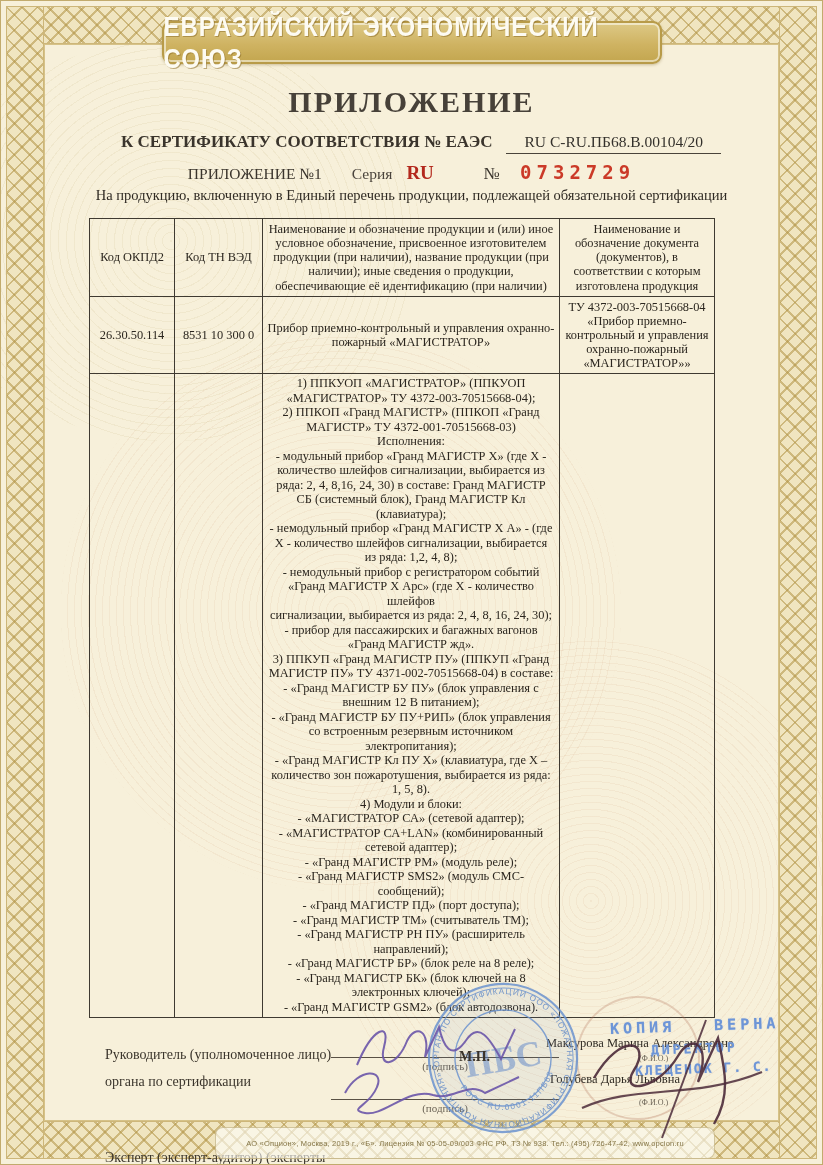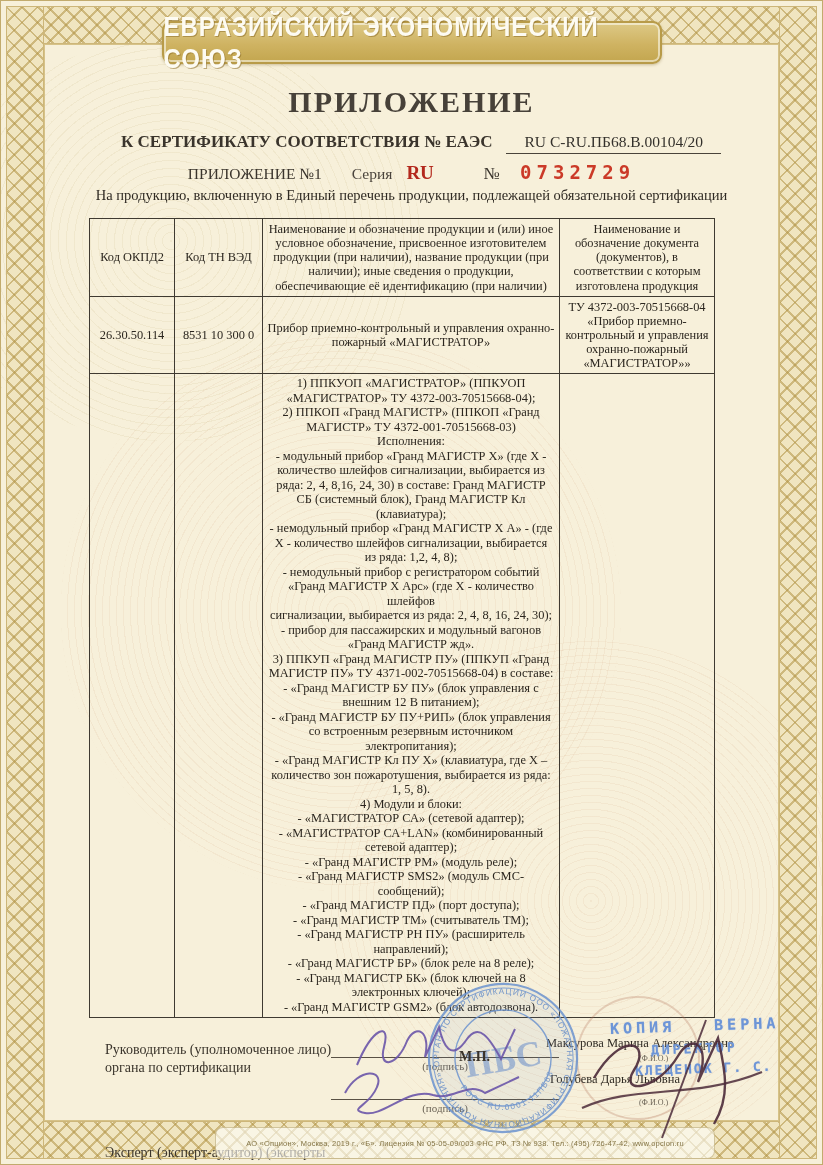--- a/index.html
+++ b/index.html
@@ -73,21 +73,21 @@
     display:grid; grid-template-columns:85px 88px 297px 155px;
     border-top:1.5px solid #3f3a31; border-left:1.5px solid #3f3a31;
     font-size:12.4px; line-height:1.14; color:#2b261f; }
   .cell { border-right:1.5px solid #3f3a31; border-bottom:1.5px solid #3f3a31;
     padding:3px 4px; text-align:center; }
   .cell.vcenter { display:flex; align-items:center; justify-content:center; }
   .cell.lines { line-height:14.5px; padding-top:2px; }
   .row2-empty { min-height:636px; }
 
   
-  .sig-label { position:absolute; font-size:14px; color:#3b352c; line-height:18px; }
+  .sig-label { position:absolute; font-size:14px; color:#3b352c; line-height:27px; }
   .lbl-leader { left:104px; top:1040px; width:240px; }
   .lbl-expert { left:104px; top:1143px; width:240px; }
   .sig-line { position:absolute; left:330px; width:228px; border-bottom:1px solid #595145; }
   .sig-line-1 { top:1056px; }
   .sig-line-2 { top:1098px; }
   .sig-caption { position:absolute; left:330px; width:228px; text-align:center;
     font-size:11px; color:#6b6356; }
   .cap-1 { top:1059px; } .cap-2 { top:1101px; }
   .mp { position:absolute; left:458px; top:1048px; font-size:14px; font-weight:bold;
     color:#3a332a; z-index:6; }
@@ -182,21 +182,21 @@
           <div>ряда: 2, 4, 8,16, 24, 30) в составе: Гранд МАГИСТР</div>
           <div>СБ (системный блок), Гранд МАГИСТР Кл</div>
           <div>(клавиатура);</div>
           <div>- немодульный прибор «Гранд МАГИСТР Х А» - (где</div>
           <div>Х - количество шлейфов сигнализации, выбирается</div>
           <div>из ряда: 1,2, 4, 8);</div>
           <div>- немодульный прибор с регистратором событий</div>
           <div>«Гранд МАГИСТР Х Арс» (где Х - количество</div>
           <div>шлейфов</div>
           <div>сигнализации, выбирается из ряда: 2, 4, 8, 16, 24, 30);</div>
-          <div>- прибор для пассажирских и модульный вагонов</div>
+          <div>- прибор для пассажирских и багажных вагонов</div>
           <div>«Гранд МАГИСТР жд».</div>
           <div>3) ППКУП «Гранд МАГИСТР ПУ» (ППКУП «Гранд</div>
           <div>МАГИСТР ПУ» ТУ 4371-002-70515668-04) в составе:</div>
           <div>- «Гранд МАГИСТР БУ ПУ» (блок управления с</div>
           <div>внешним 12 В питанием);</div>
           <div>- «Гранд МАГИСТР БУ ПУ+РИП» (блок управления</div>
           <div>со встроенным резервным источником</div>
           <div>электропитания);</div>
           <div>- «Гранд МАГИСТР Кл ПУ Х» (клавиатура, где Х –</div>
           <div>количество зон пожаротушения, выбирается из ряда:</div>

